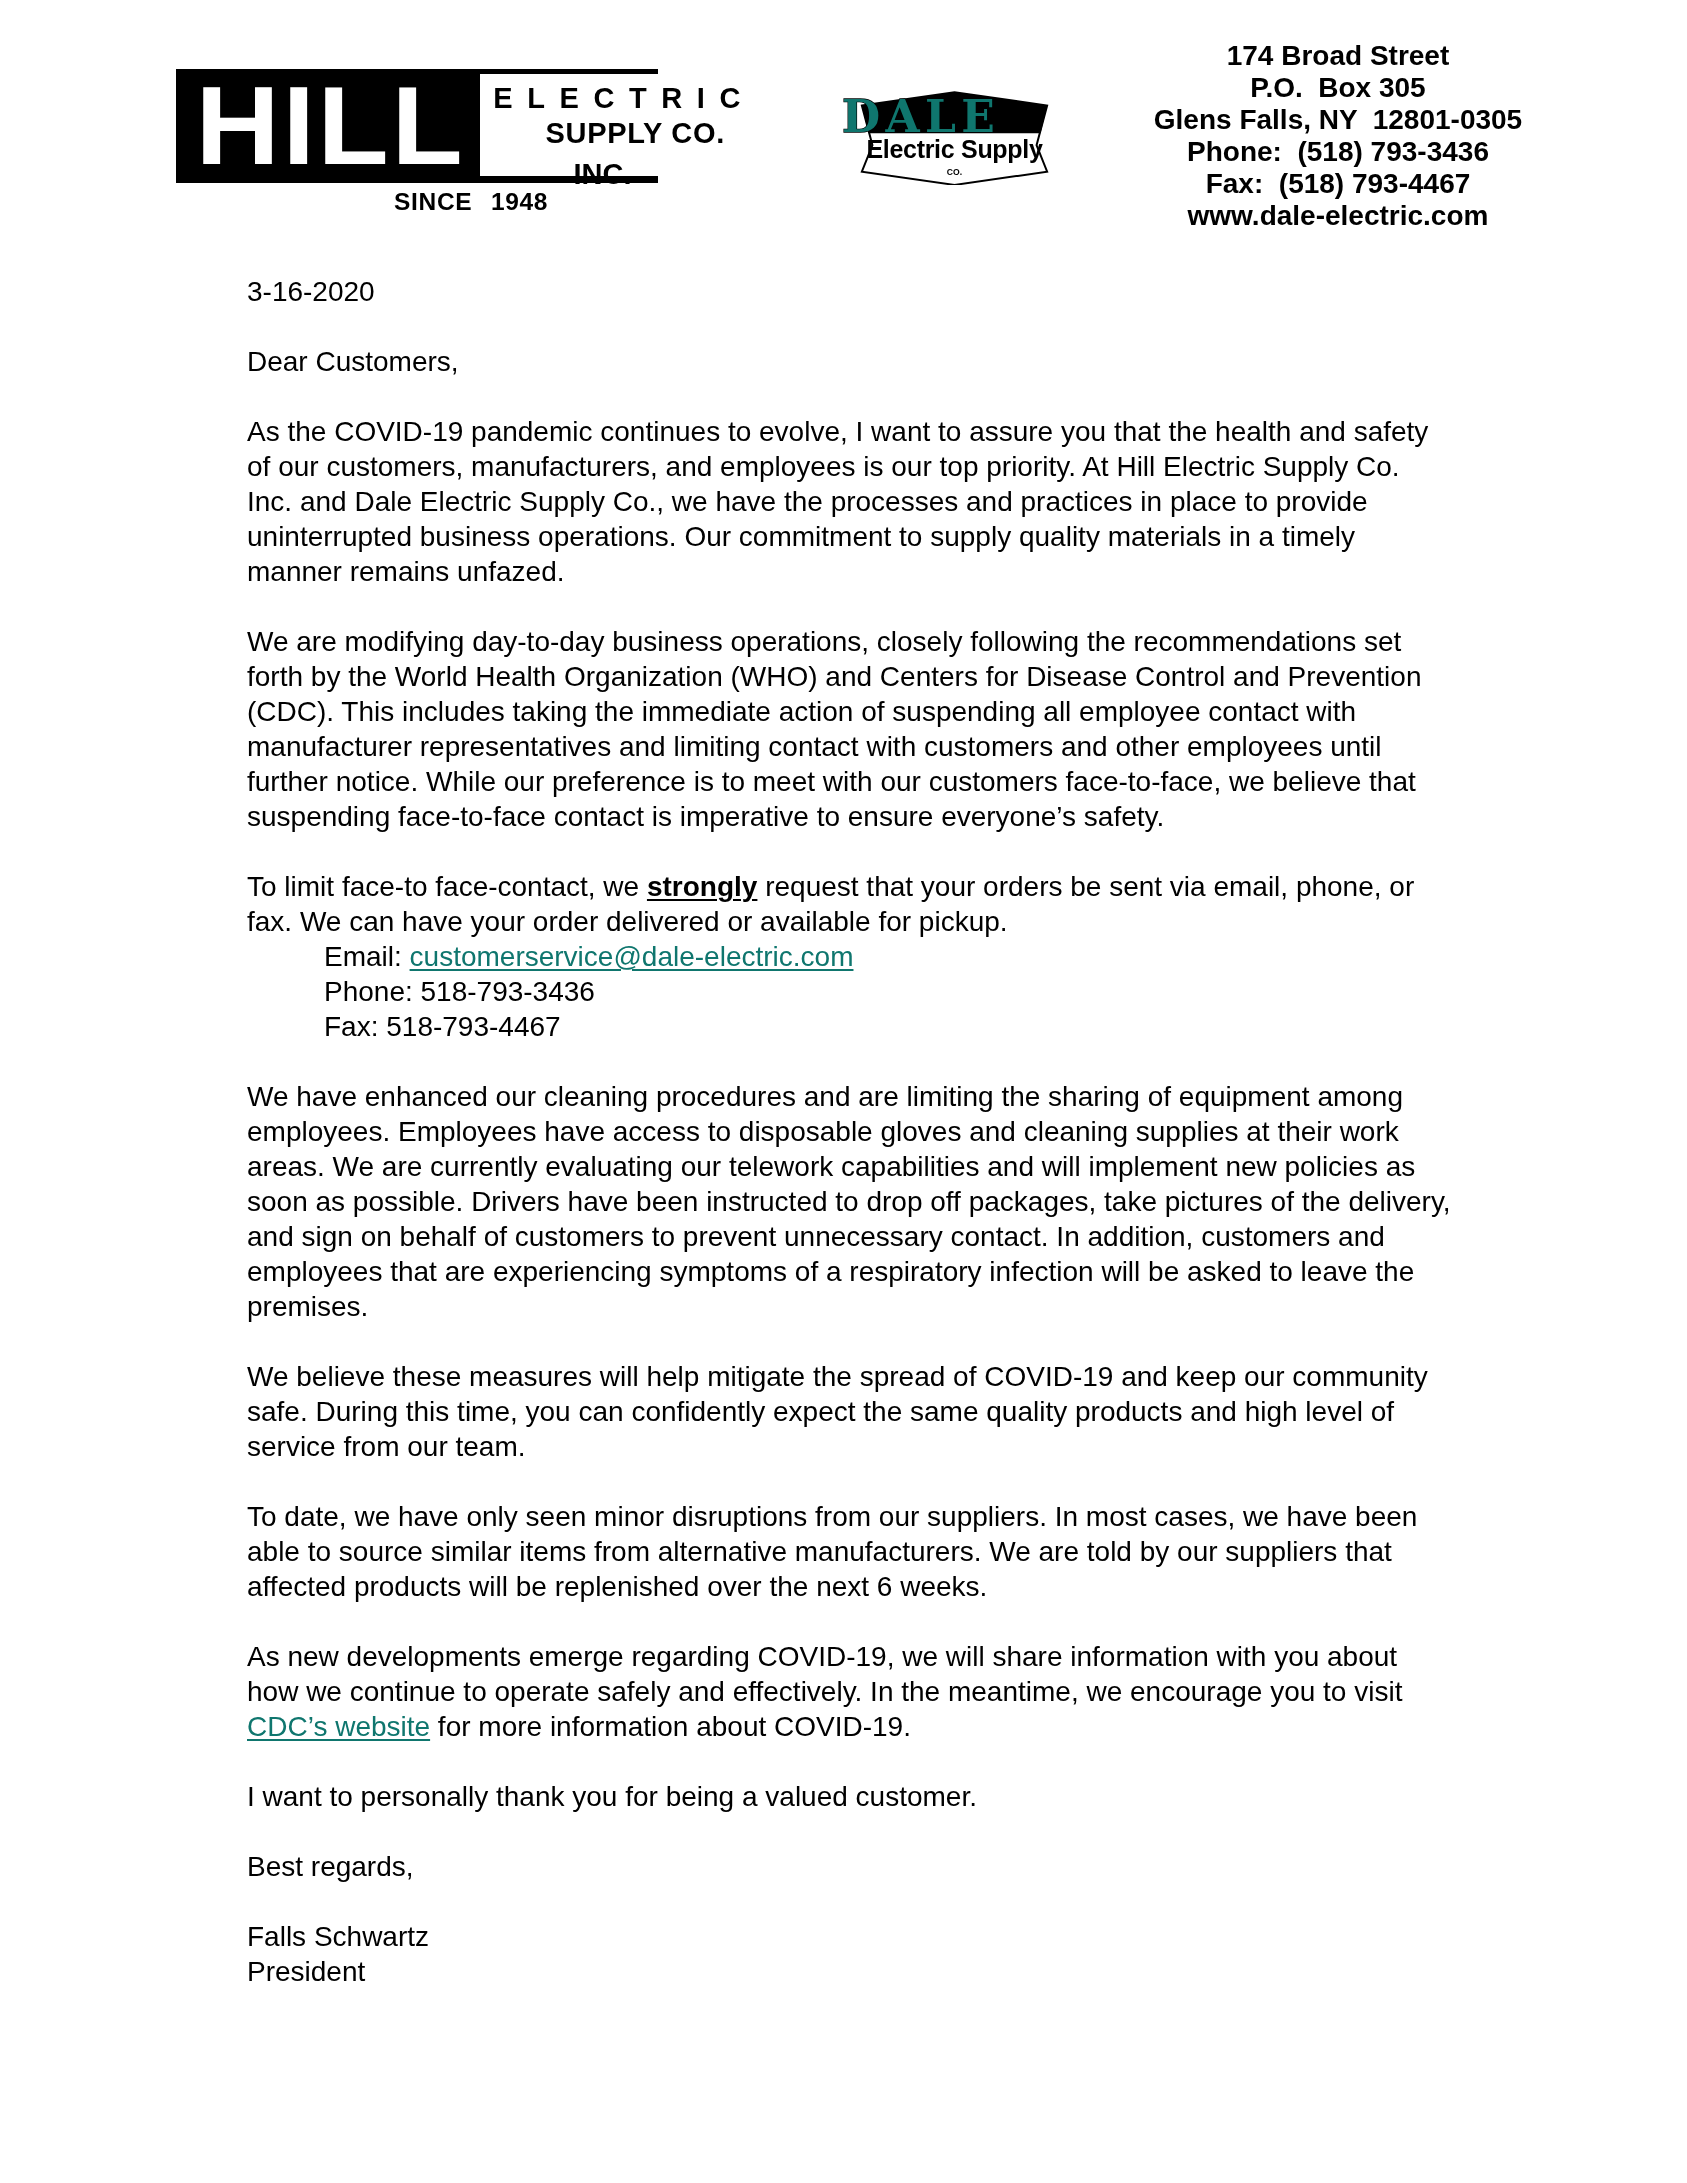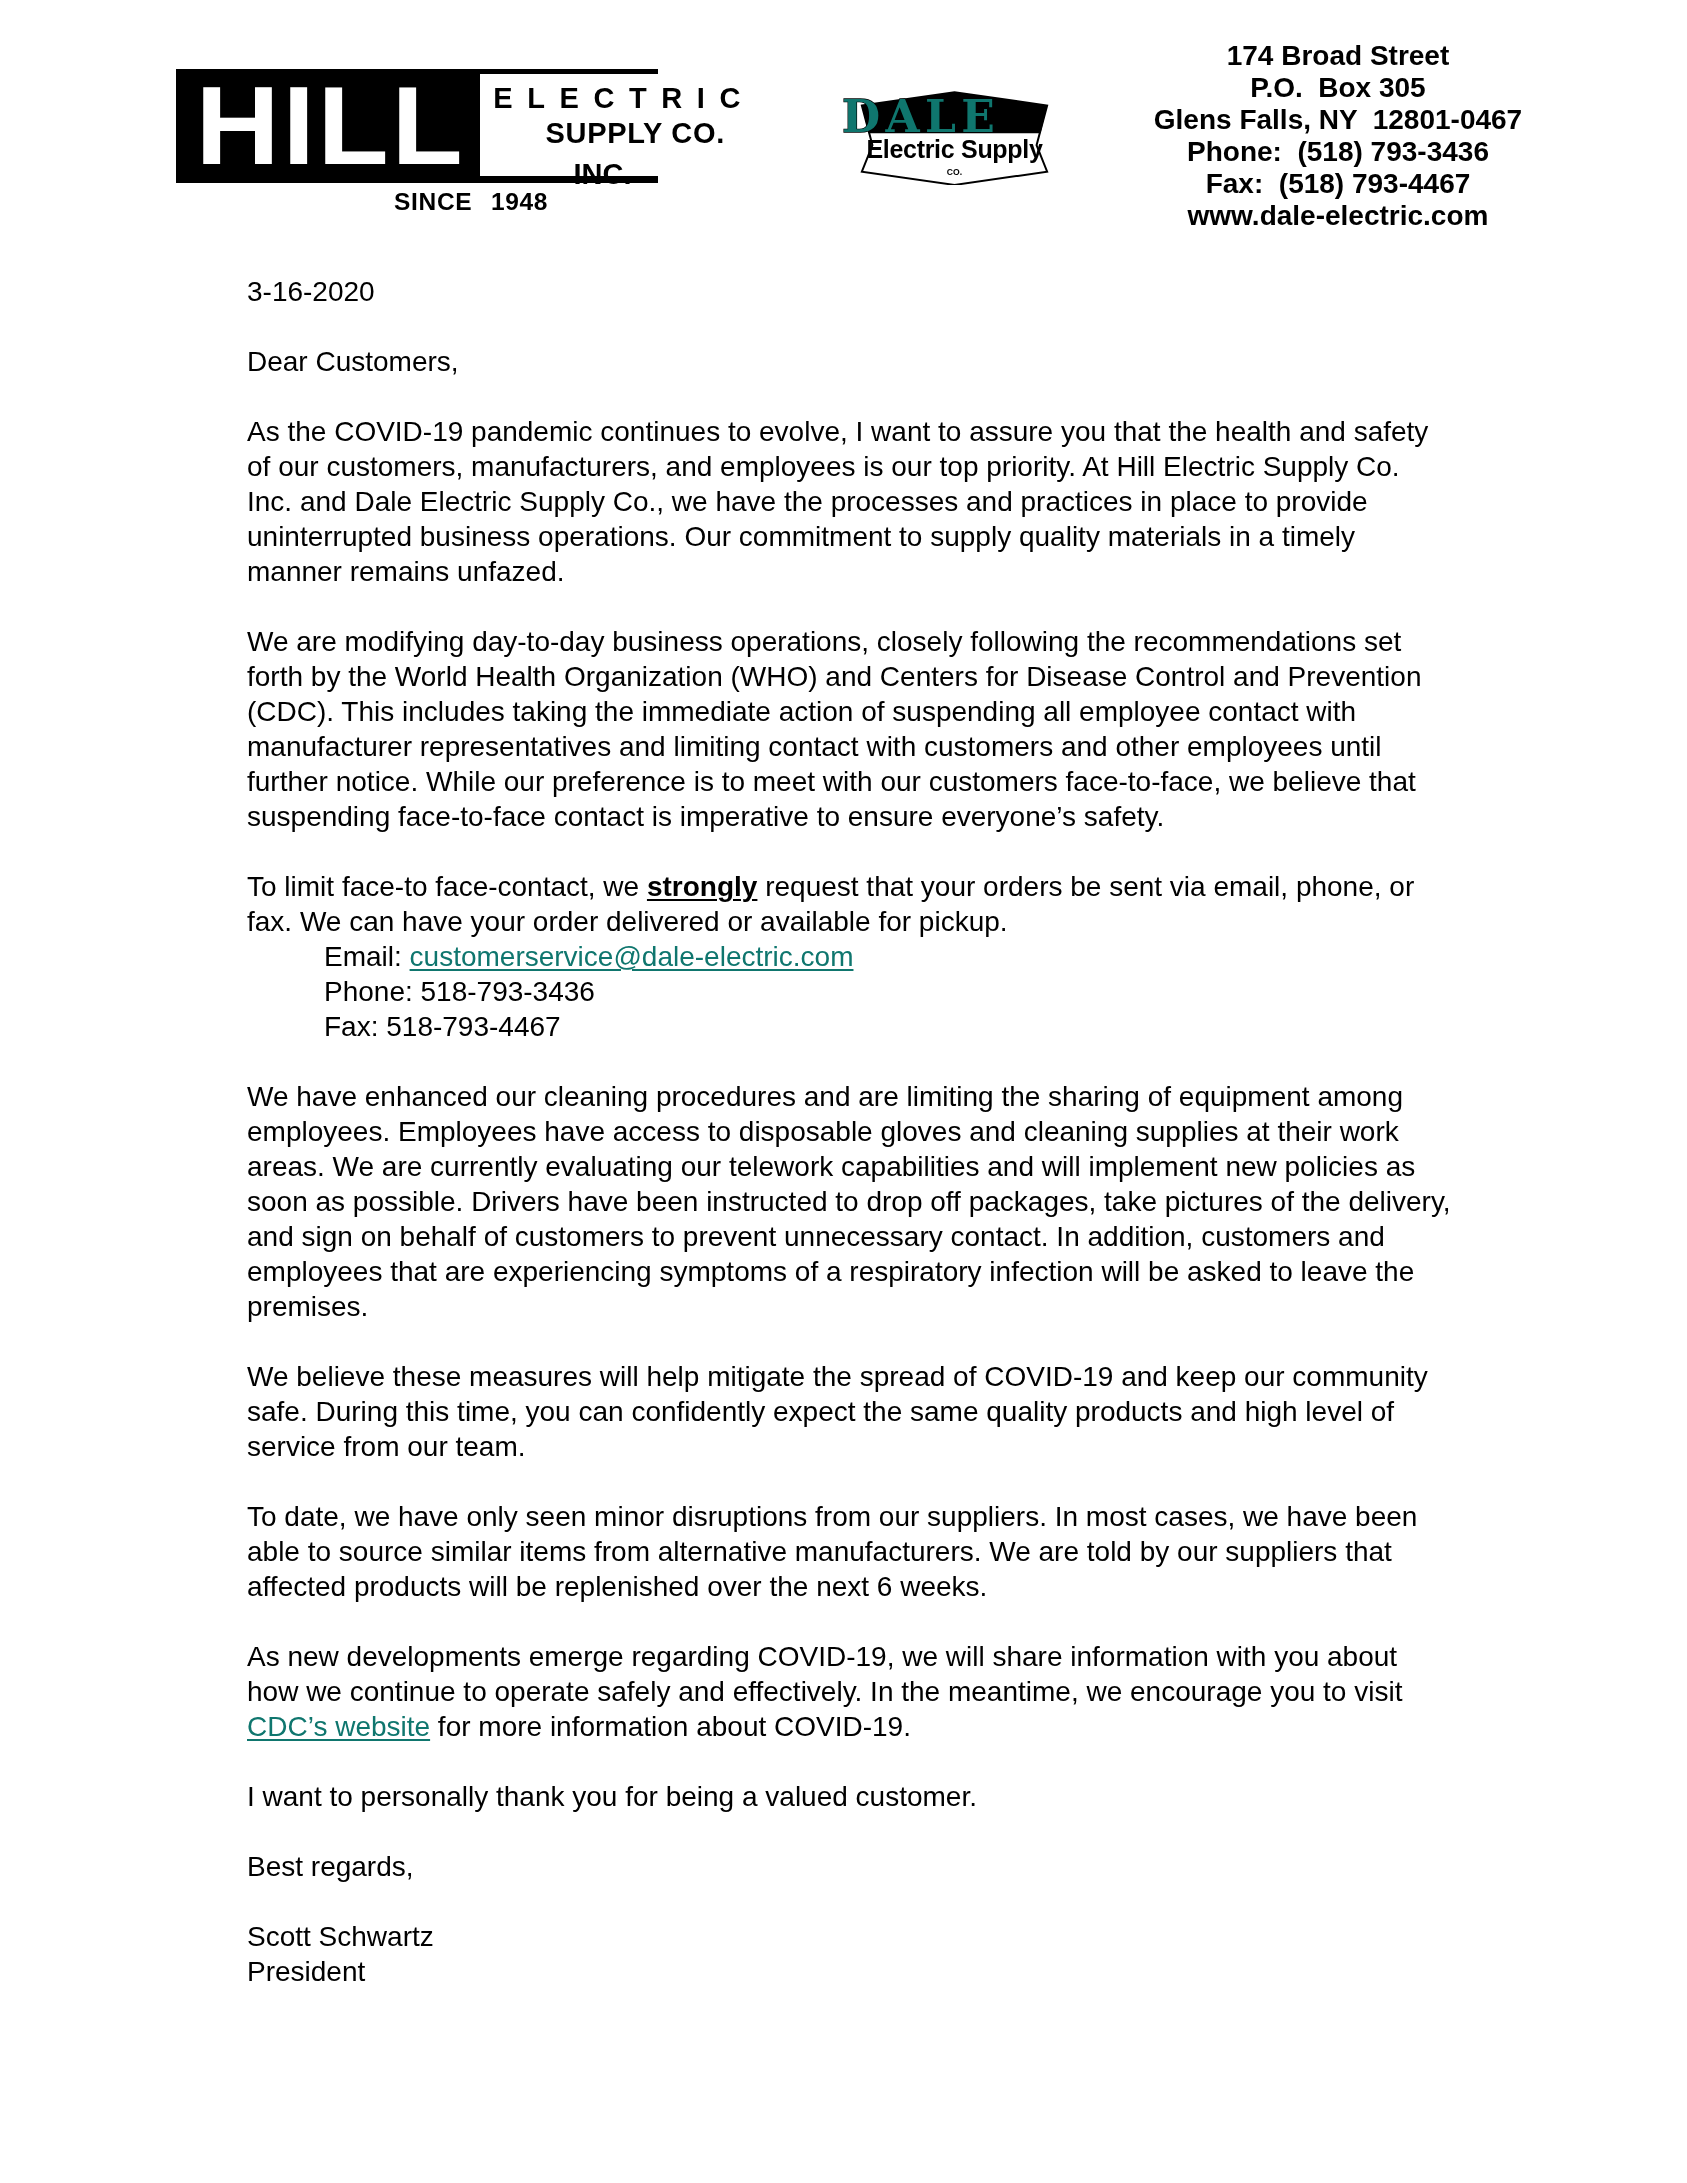--- a/index.html
+++ b/index.html
@@ -69,21 +69,21 @@
     <polygon points="30,40 170,20 310,40 300,82 40,82" fill="#000"></polygon>
   </svg>
   <div class="dale-word">DALE</div>
   <div class="dale-electric">Electric Supply</div>
   <div class="dale-co">CO.</div>
 </div>
 
 <div class="address">
   <div>174 Broad Street</div>
   <div>P.O.  Box 305</div>
-  <div>Glens Falls, NY  12801-0467</div>
+  <div>Glens Falls, NY  12801-0305</div>
   <div>Phone:  (518) 793-3436</div>
   <div>Fax:  (518) 793-4467</div>
   <div>www.dale-electric.com</div>
 </div>
 
 <div class="letter">
   <p>3-16-2020</p>
   <p>Dear Customers,</p>
   <p>As the COVID-19 pandemic continues to evolve, I want to assure you that the health and safety of our customers, manufacturers, and employees is our top priority. At Hill Electric Supply Co. Inc. and Dale Electric Supply Co., we have the processes and practices in place to provide uninterrupted business operations. Our commitment to supply quality materials in a timely manner remains unfazed.</p>
   <p>We are modifying day-to-day business operations, closely following the recommendations set forth by the World Health Organization (WHO) and Centers for Disease Control and Prevention (CDC). This includes taking the immediate action of suspending all employee contact with manufacturer representatives and limiting contact with customers and other employees until further notice. While our preference is to meet with our customers face-to-face, we believe that suspending face-to-face contact is imperative to ensure everyone’s safety.</p>
@@ -95,16 +95,16 @@
     <div>Fax: 518-793-4467</div>
   </div>
   <div style="height:35px"></div>
 
   <p>We have enhanced our cleaning procedures and are limiting the sharing of equipment among employees. Employees have access to disposable gloves and cleaning supplies at their work areas. We are currently evaluating our telework capabilities and will implement new policies as soon as possible. Drivers have been instructed to drop off packages, take pictures of the delivery, and sign on behalf of customers to prevent unnecessary contact. In addition, customers and employees that are experiencing symptoms of a respiratory infection will be asked to leave the premises.</p>
   <p>We believe these measures will help mitigate the spread of COVID-19 and keep our community safe. During this time, you can confidently expect the same quality products and high level of service from our team.</p>
   <p>To date, we have only seen minor disruptions from our suppliers. In most cases, we have been able to source similar items from alternative manufacturers. We are told by our suppliers that affected products will be replenished over the next 6 weeks.</p>
   <p><span>As new developments emerge regarding COVID-19, we will share information with you about how we continue to operate safely and effectively. In the meantime, we encourage you to visit </span><a class="link">CDC’s website</a><span> for more information about COVID-19.</span></p>
   <p>I want to personally thank you for being a valued customer.</p>
   <p>Best regards,</p>
-  <div>Scott Schwartz</div>
+  <div>Falls Schwartz</div>
   <div>President</div>
 </div>
 
 
 </body></html>

